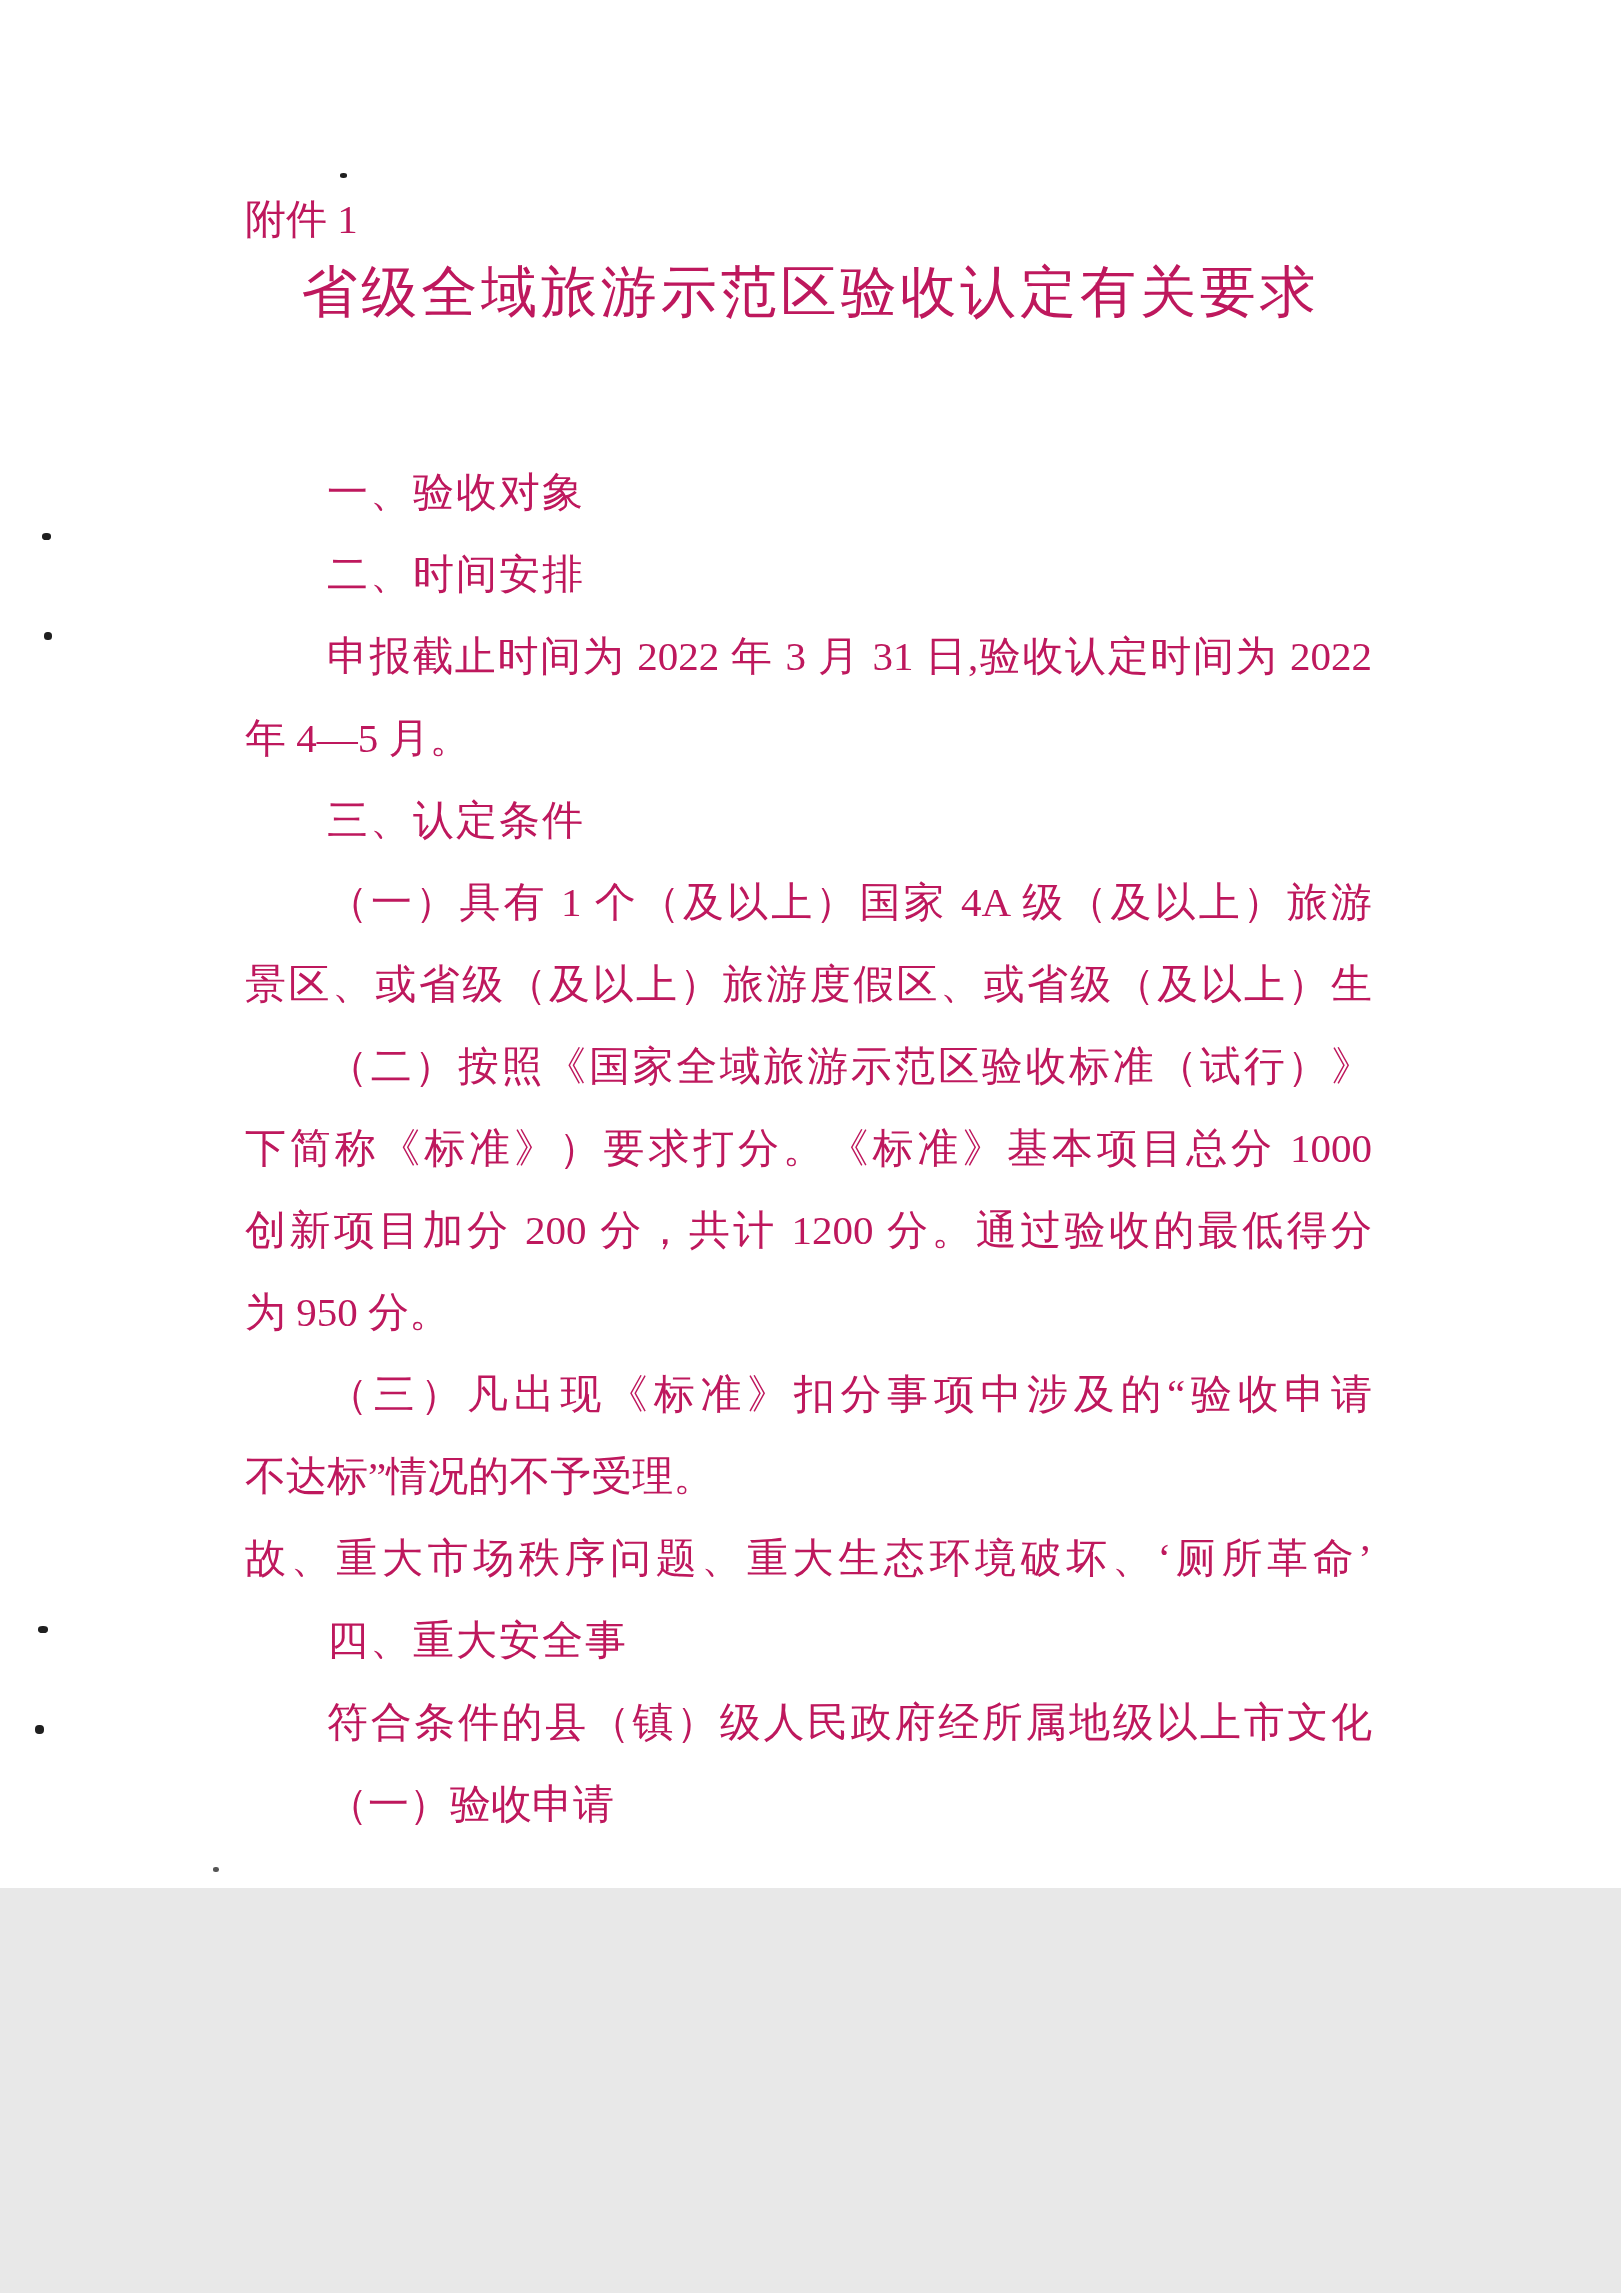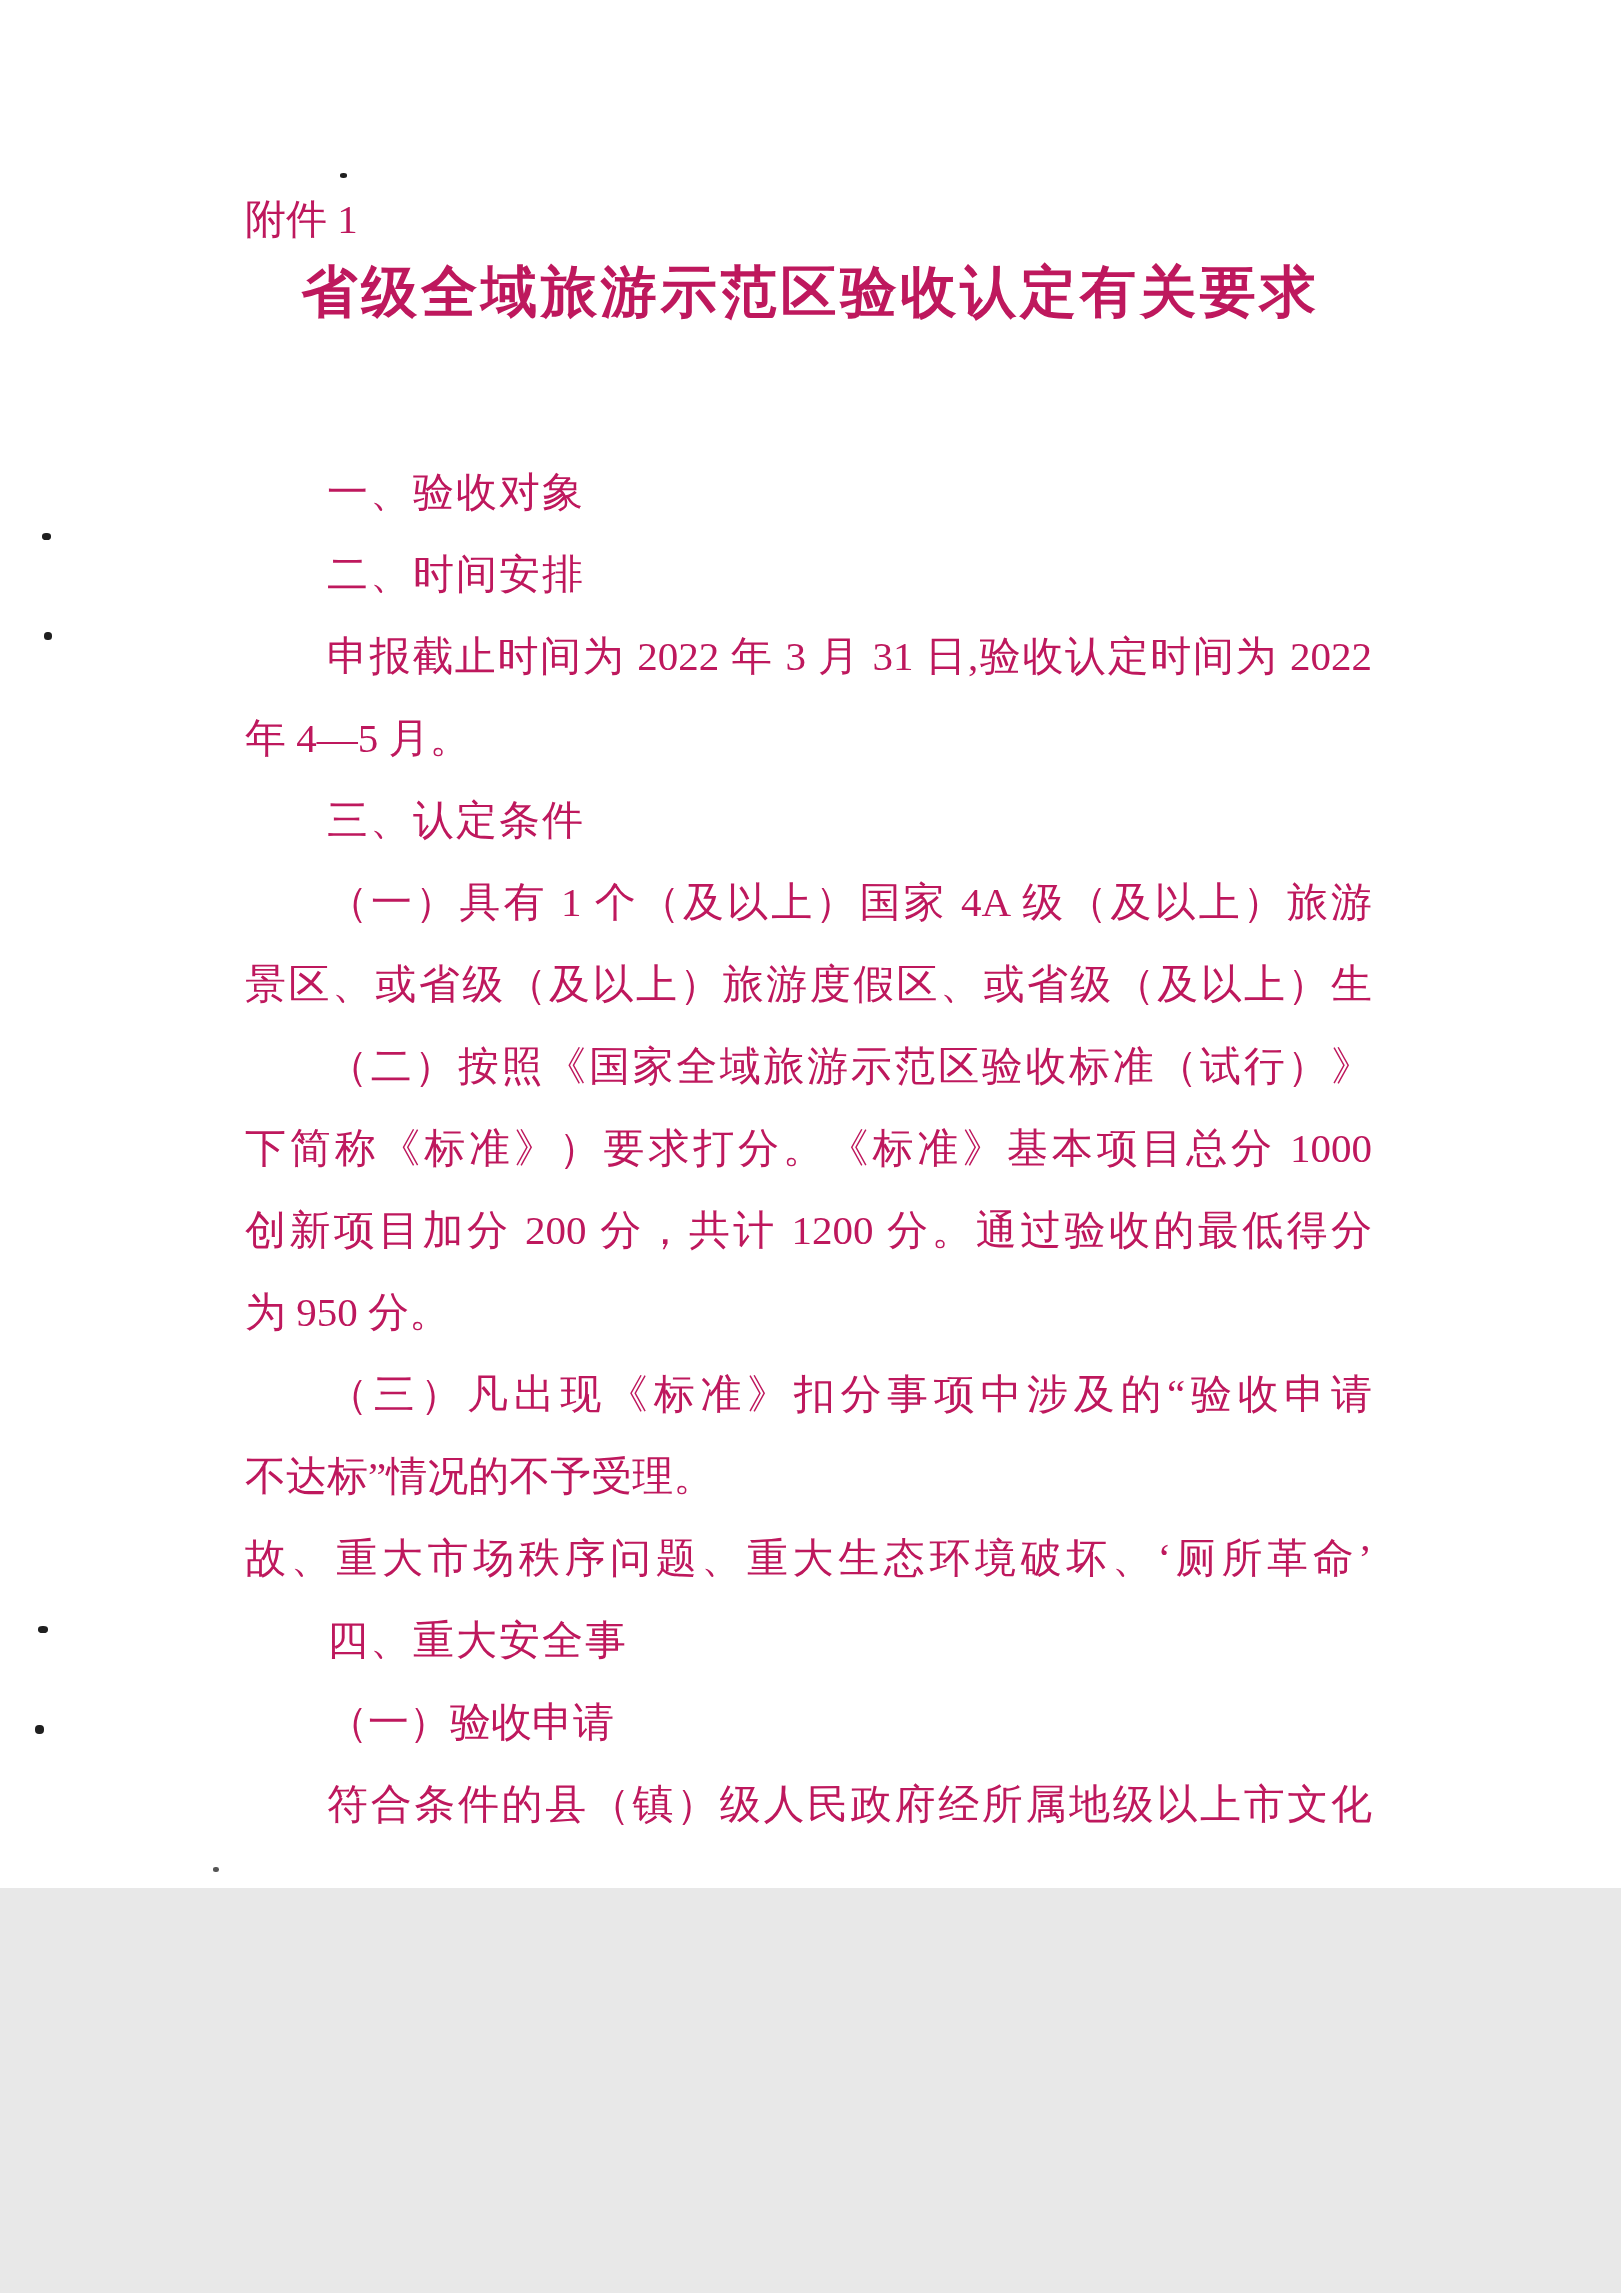--- a/index.html
+++ b/index.html
@@ -25,21 +25,21 @@
     white-space: nowrap;
   }
   .title {
     position: absolute;
     left: 0;
     top: 255px;
     width: 100%;
     text-align: center;
     font-size: 56px;
     line-height: 74px;
-    font-weight: 700;
+    font-weight: 400;
     letter-spacing: 3.9px;
     white-space: nowrap;
   }
   .content {
     position: absolute;
     left: 245px;
     top: 451px;
     width: 1127px;
   }
   .line {
@@ -91,22 +91,22 @@
     <div class="line ind just">（一）具有 1 个（及以上）国家 4A 级（及以上）旅游</div>
     <div class="line just">景区、或省级（及以上）旅游度假区、或省级（及以上）生</div>
     <div class="line ind just">（二）按照《国家全域旅游示范区验收标准（试行）》（以</div>
     <div class="line just">下简称《标准》）要求打分。《标准》基本项目总分 1000 分，</div>
     <div class="line just">创新项目加分 200 分，共计 1200 分。通过验收的最低得分</div>
     <div class="line">为 950 分。</div>
     <div class="line ind just">（三）凡出现《标准》扣分事项中涉及的“验收申请</div>
     <div class="line">不达标”情况的不予受理。</div>
     <div class="line just">故、重大市场秩序问题、重大生态环境破坏、‘厕所革命’</div>
     <div class="line h ind">四、重大安全事</div>
+    <div class="line ind just">符合条件的县（镇）级人民政府经所属地级以上市文化</div>
     <div class="line ind">（一）验收申请</div>
-    <div class="line ind just">符合条件的县（镇）级人民政府经所属地级以上市文化</div>
   </div>
 
   <div class="pagenum">- 3 -</div>
 
   <div class="speck" style="left:340px; top:173px; width:6.9px; height:4.9px;"></div>
   <div class="speck" style="left:42px; top:533px; width:8.8px; height:6.9px;"></div>
   <div class="speck" style="left:44px; top:632px; width:7.8px; height:7.8px;"></div>
   <div class="speck" style="left:38px; top:1626px; width:9.8px; height:6.9px;"></div>
   <div class="speck" style="left:35px; top:1725px; width:8.8px; height:8.8px;"></div>
   <div class="speck faint" style="left:213px; top:1867px; width:5.9px; height:4.9px;"></div>

